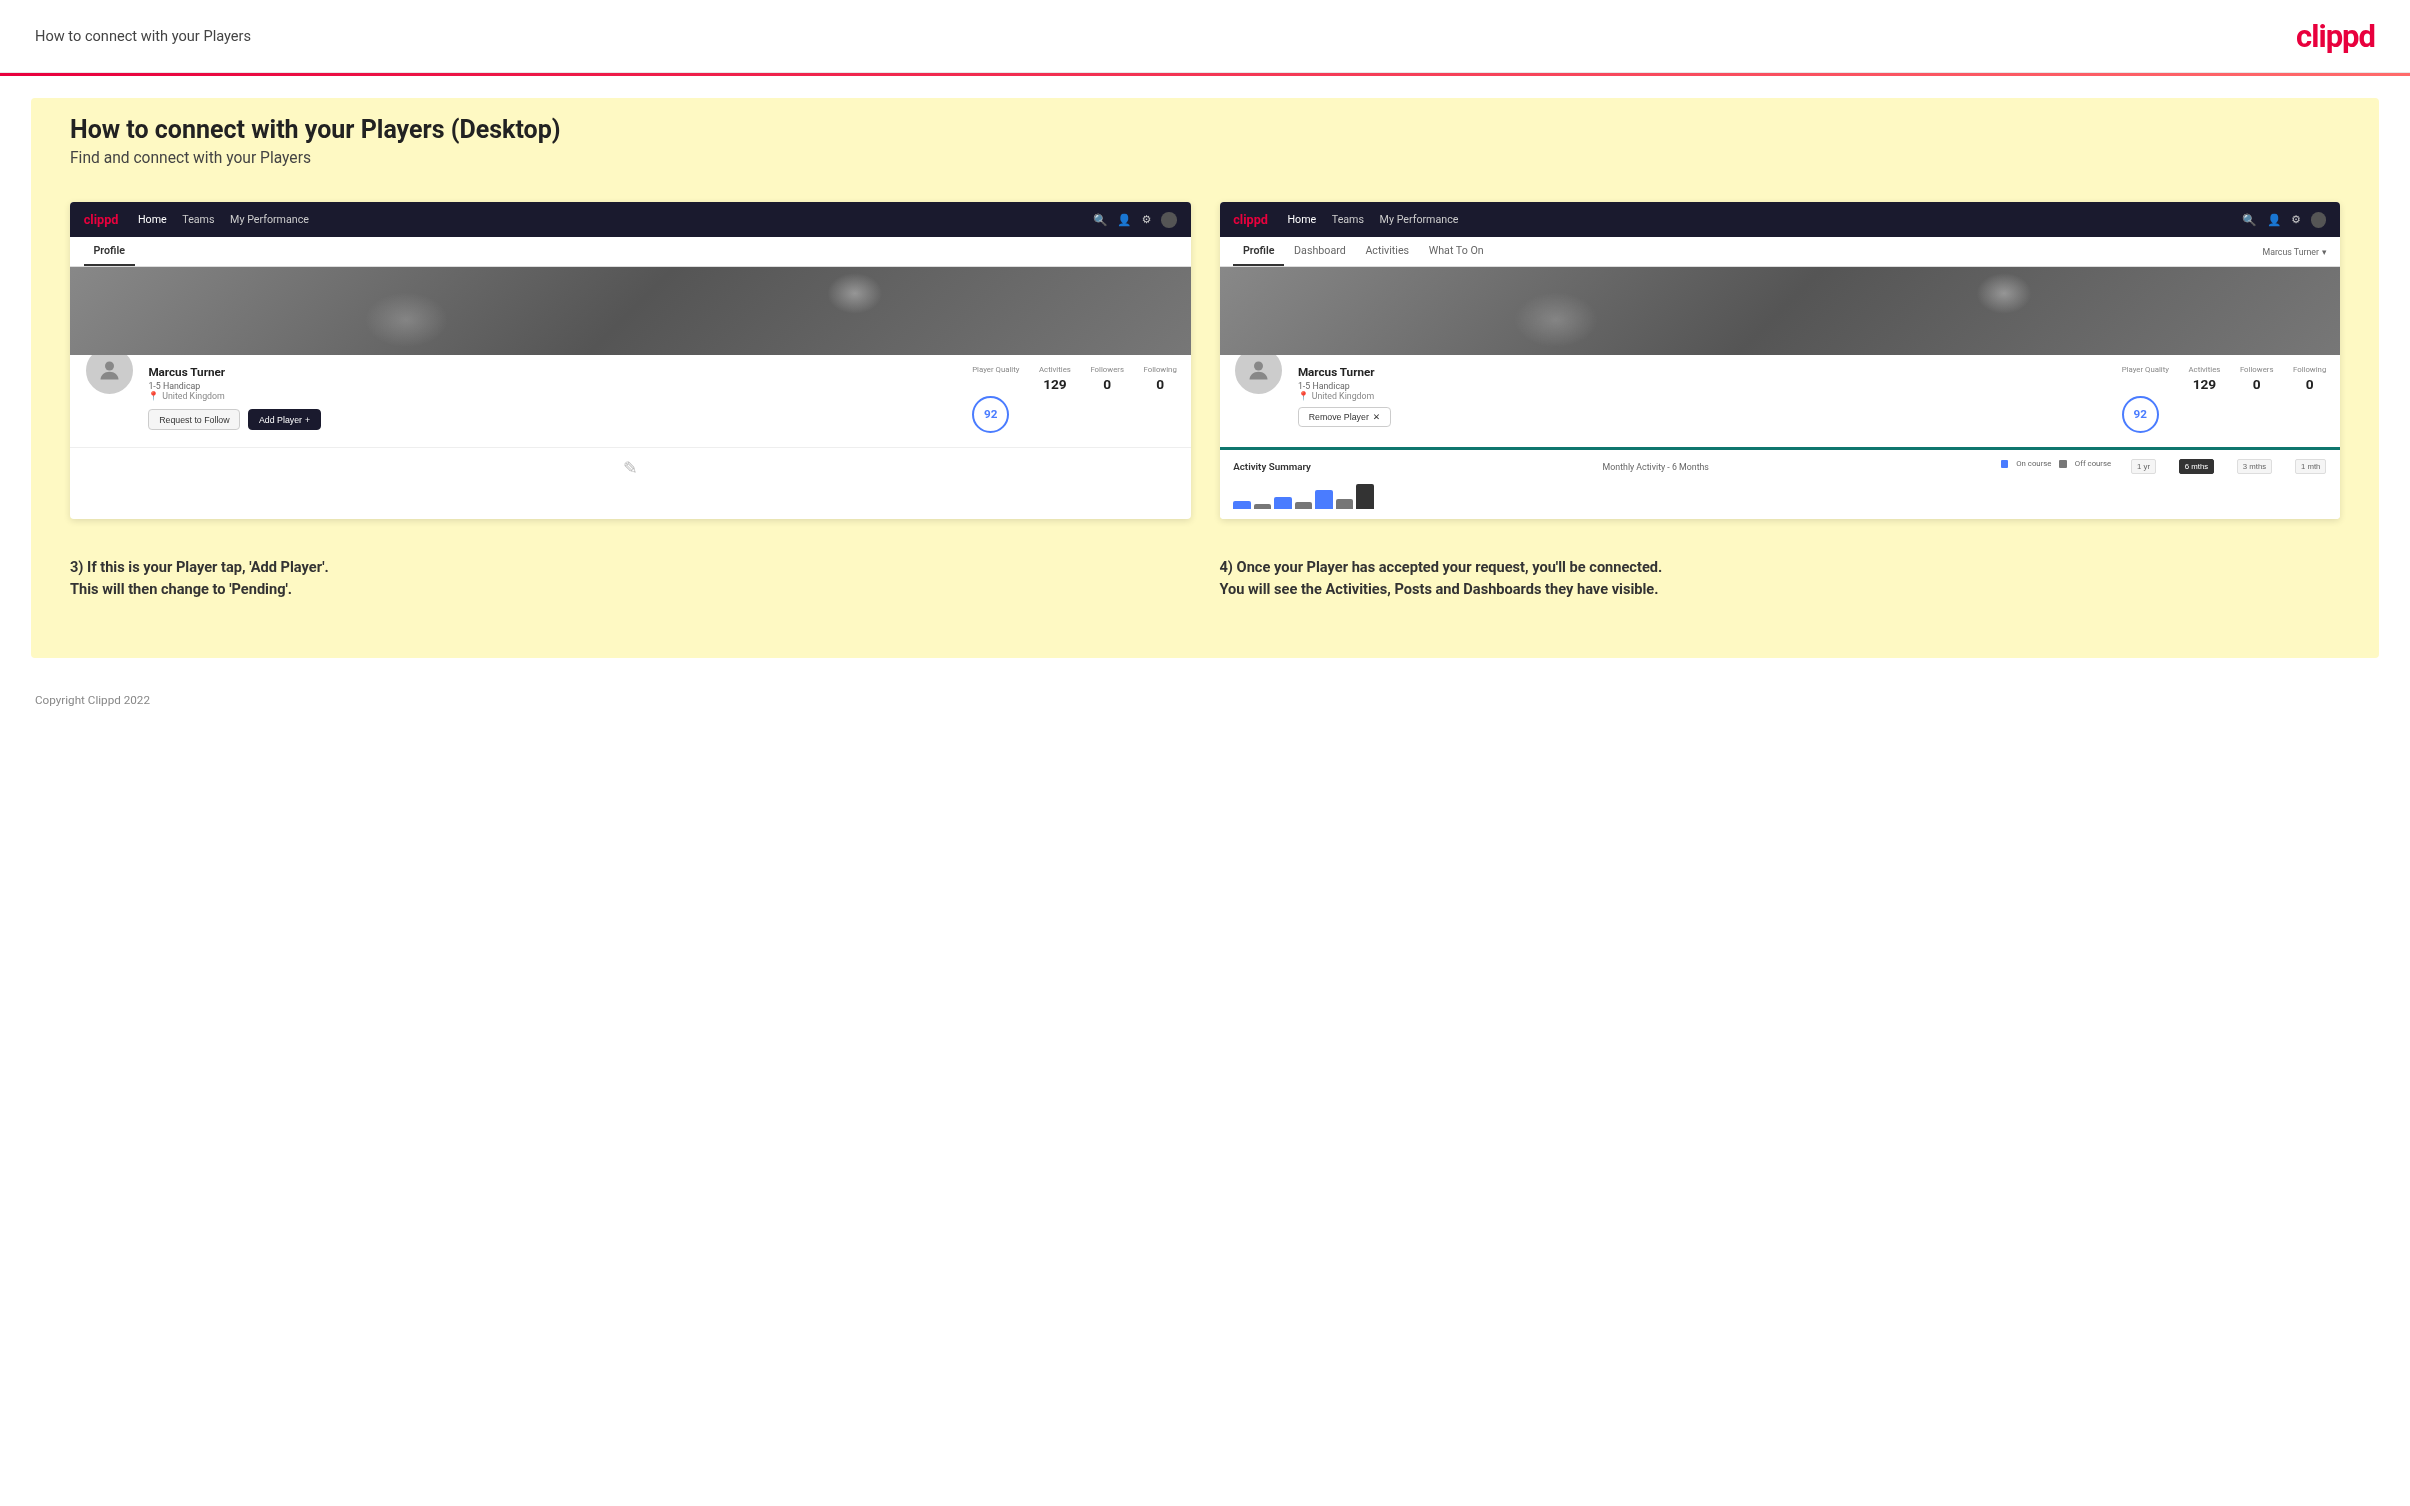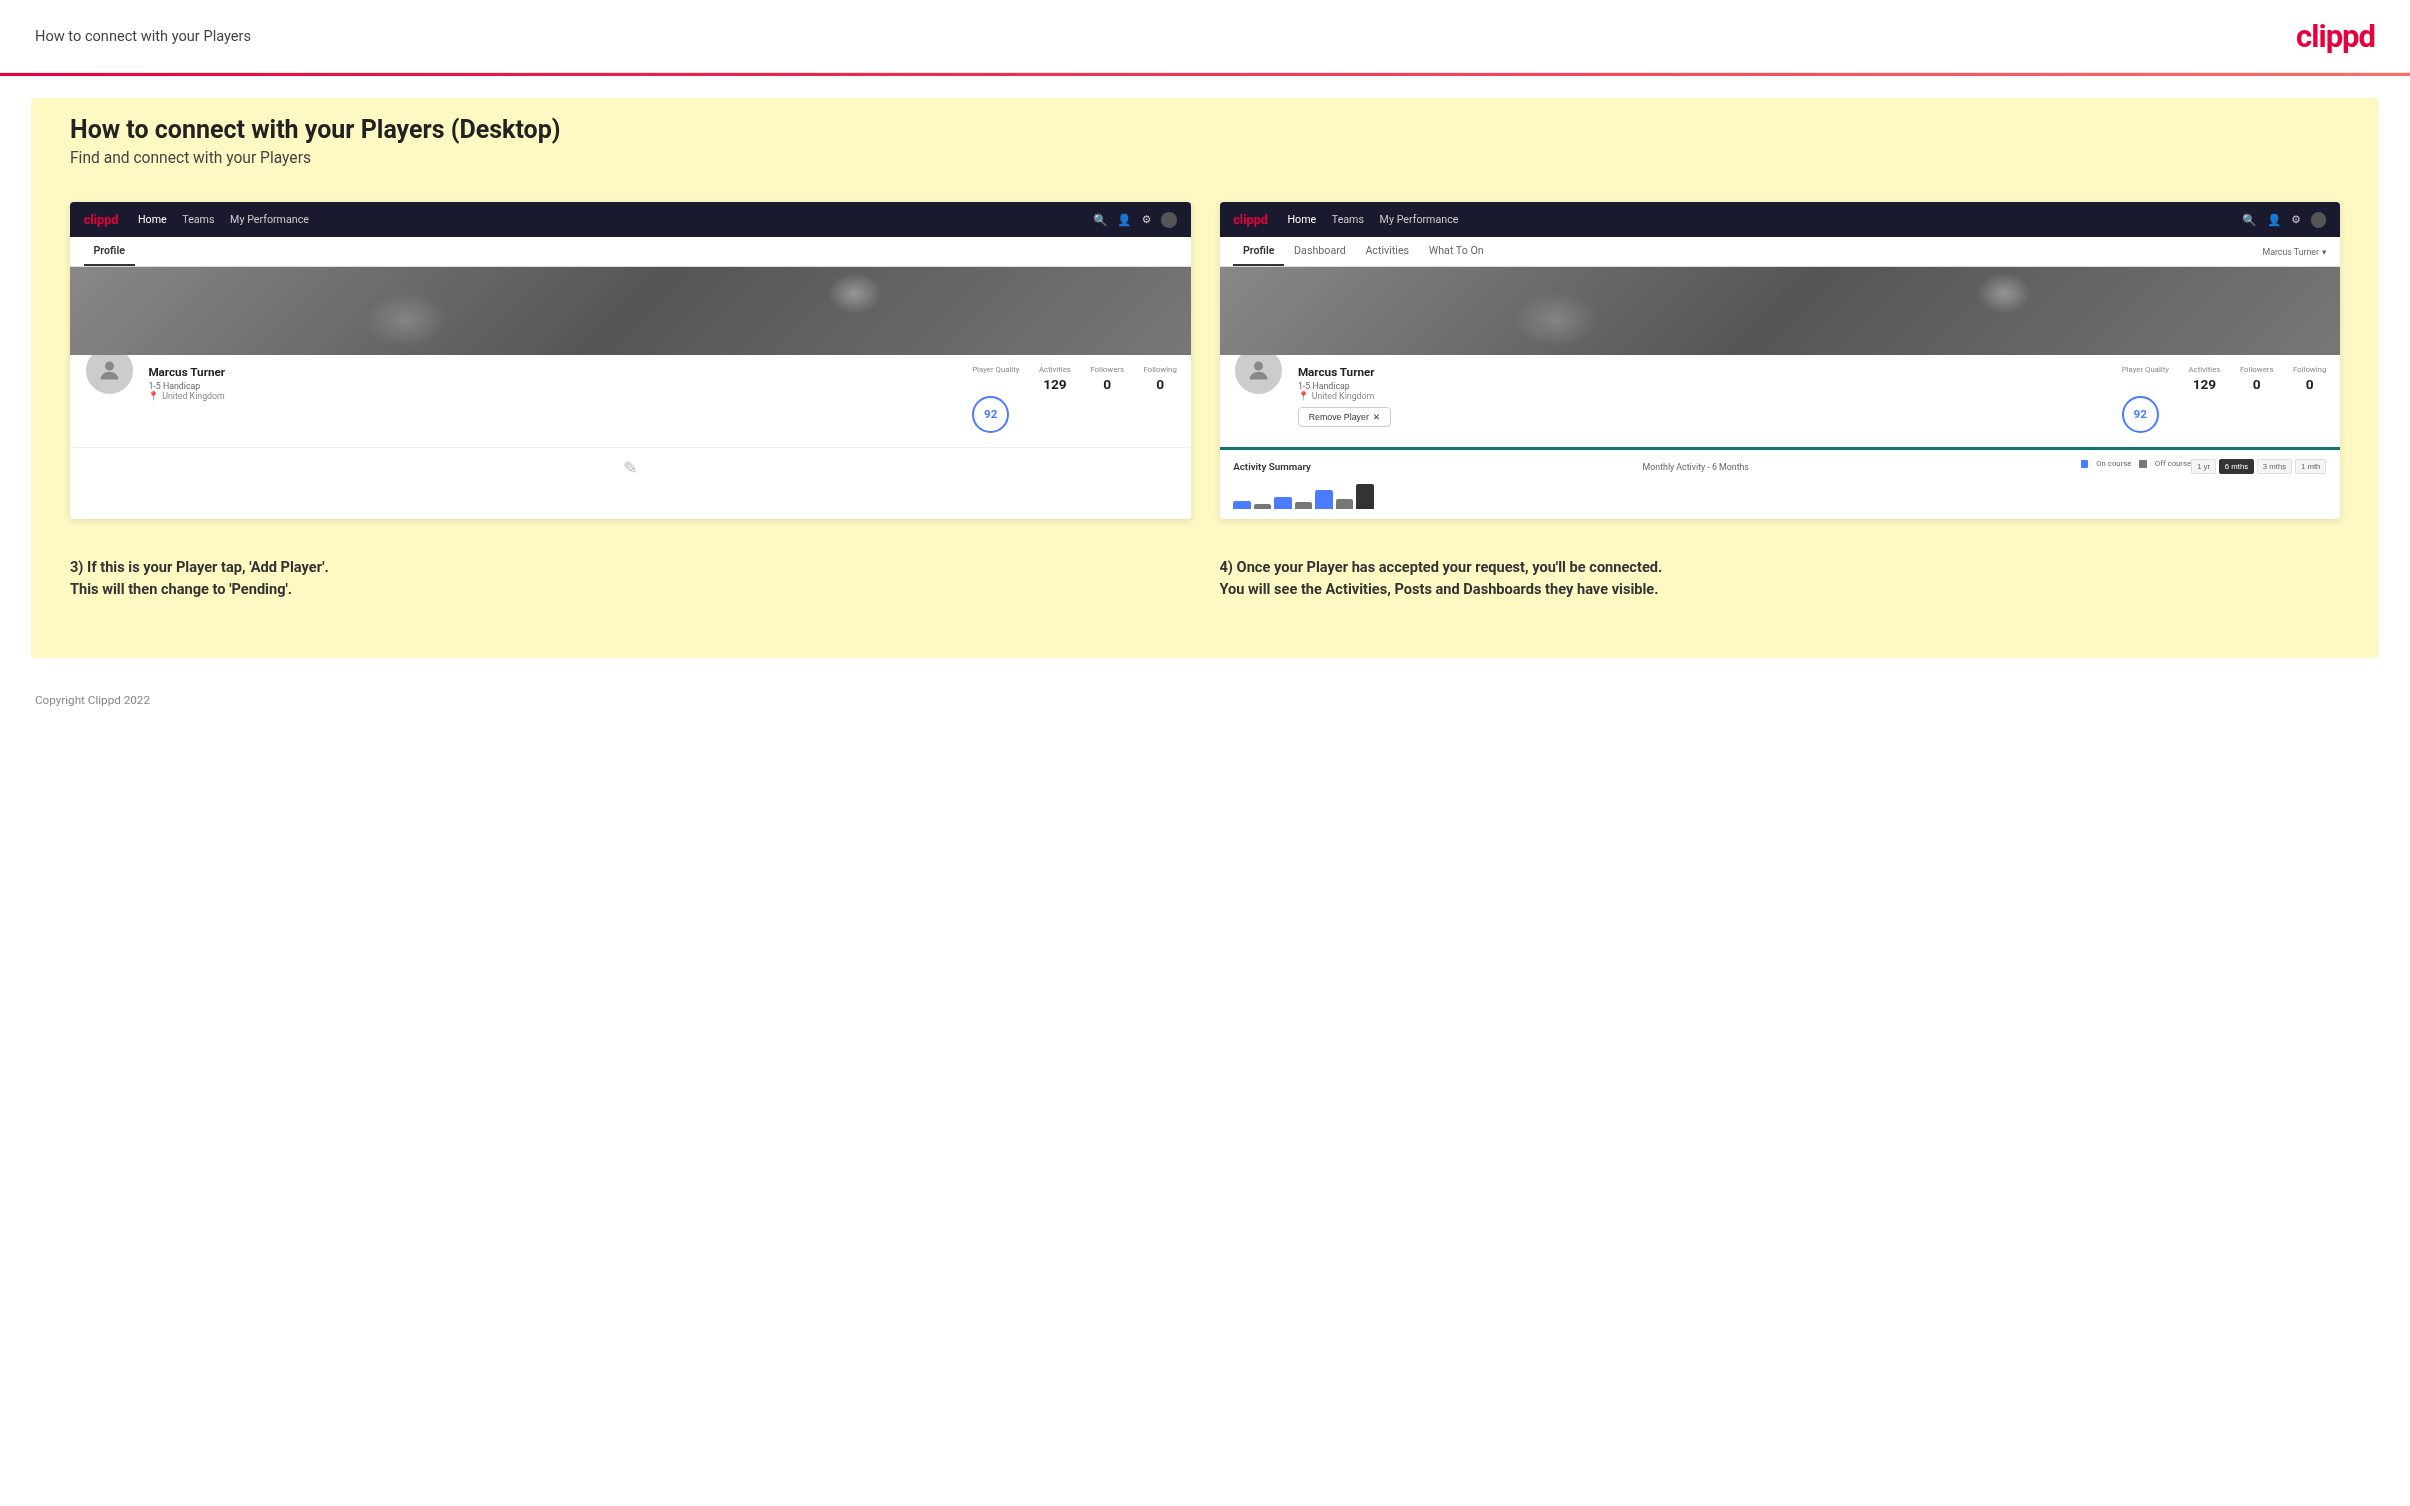--- a/index.html
+++ b/index.html
@@ -308,20 +308,21 @@
       gap: 2.9px;
     }
     .mock-time-btn {
       font-size: 7.8px;
       padding: 2px 4.9px;
       border: 1px solid #ddd;
       border-radius: 2px;
       background: #f5f5f5;
       color: #666;
       cursor: pointer;
+      margin-left: 20px;
     }
     .mock-time-btn.active {
       background: #333;
       color: #fff;
       border-color: #333;
     }
 
     .mock-chart-area {
       height: 27px;
       display: flex;
@@ -430,20 +431,24 @@
             <circle cx="12" cy="8" r="4"></circle>
             <path d="M4 20c0-4 3.6-7 8-7s8 3 8 7"></path>
           </svg>
         </div>
         <div class="mock-player-details">
           <div class="mock-player-name">Marcus Turner</div>
           <div class="mock-player-handicap">1-5 Handicap</div>
           <div class="mock-player-location">
             <span>📍</span>
             United Kingdom
+          </div>
+          <div class="mock-buttons">
+            <button class="mock-btn">Request to Follow</button>
+            <button class="mock-btn mock-btn-primary">Add Player <span>+</span></button>
           </div>
         </div>
         <div class="mock-stats">
           <div>
             <div class="mock-quality-label">Player Quality</div>
             <div class="mock-quality-circle">92</div>
           </div>
           <div class="mock-stat">
             <div class="mock-stat-label">Activities</div>
             <div class="mock-stat-value">129</div>

